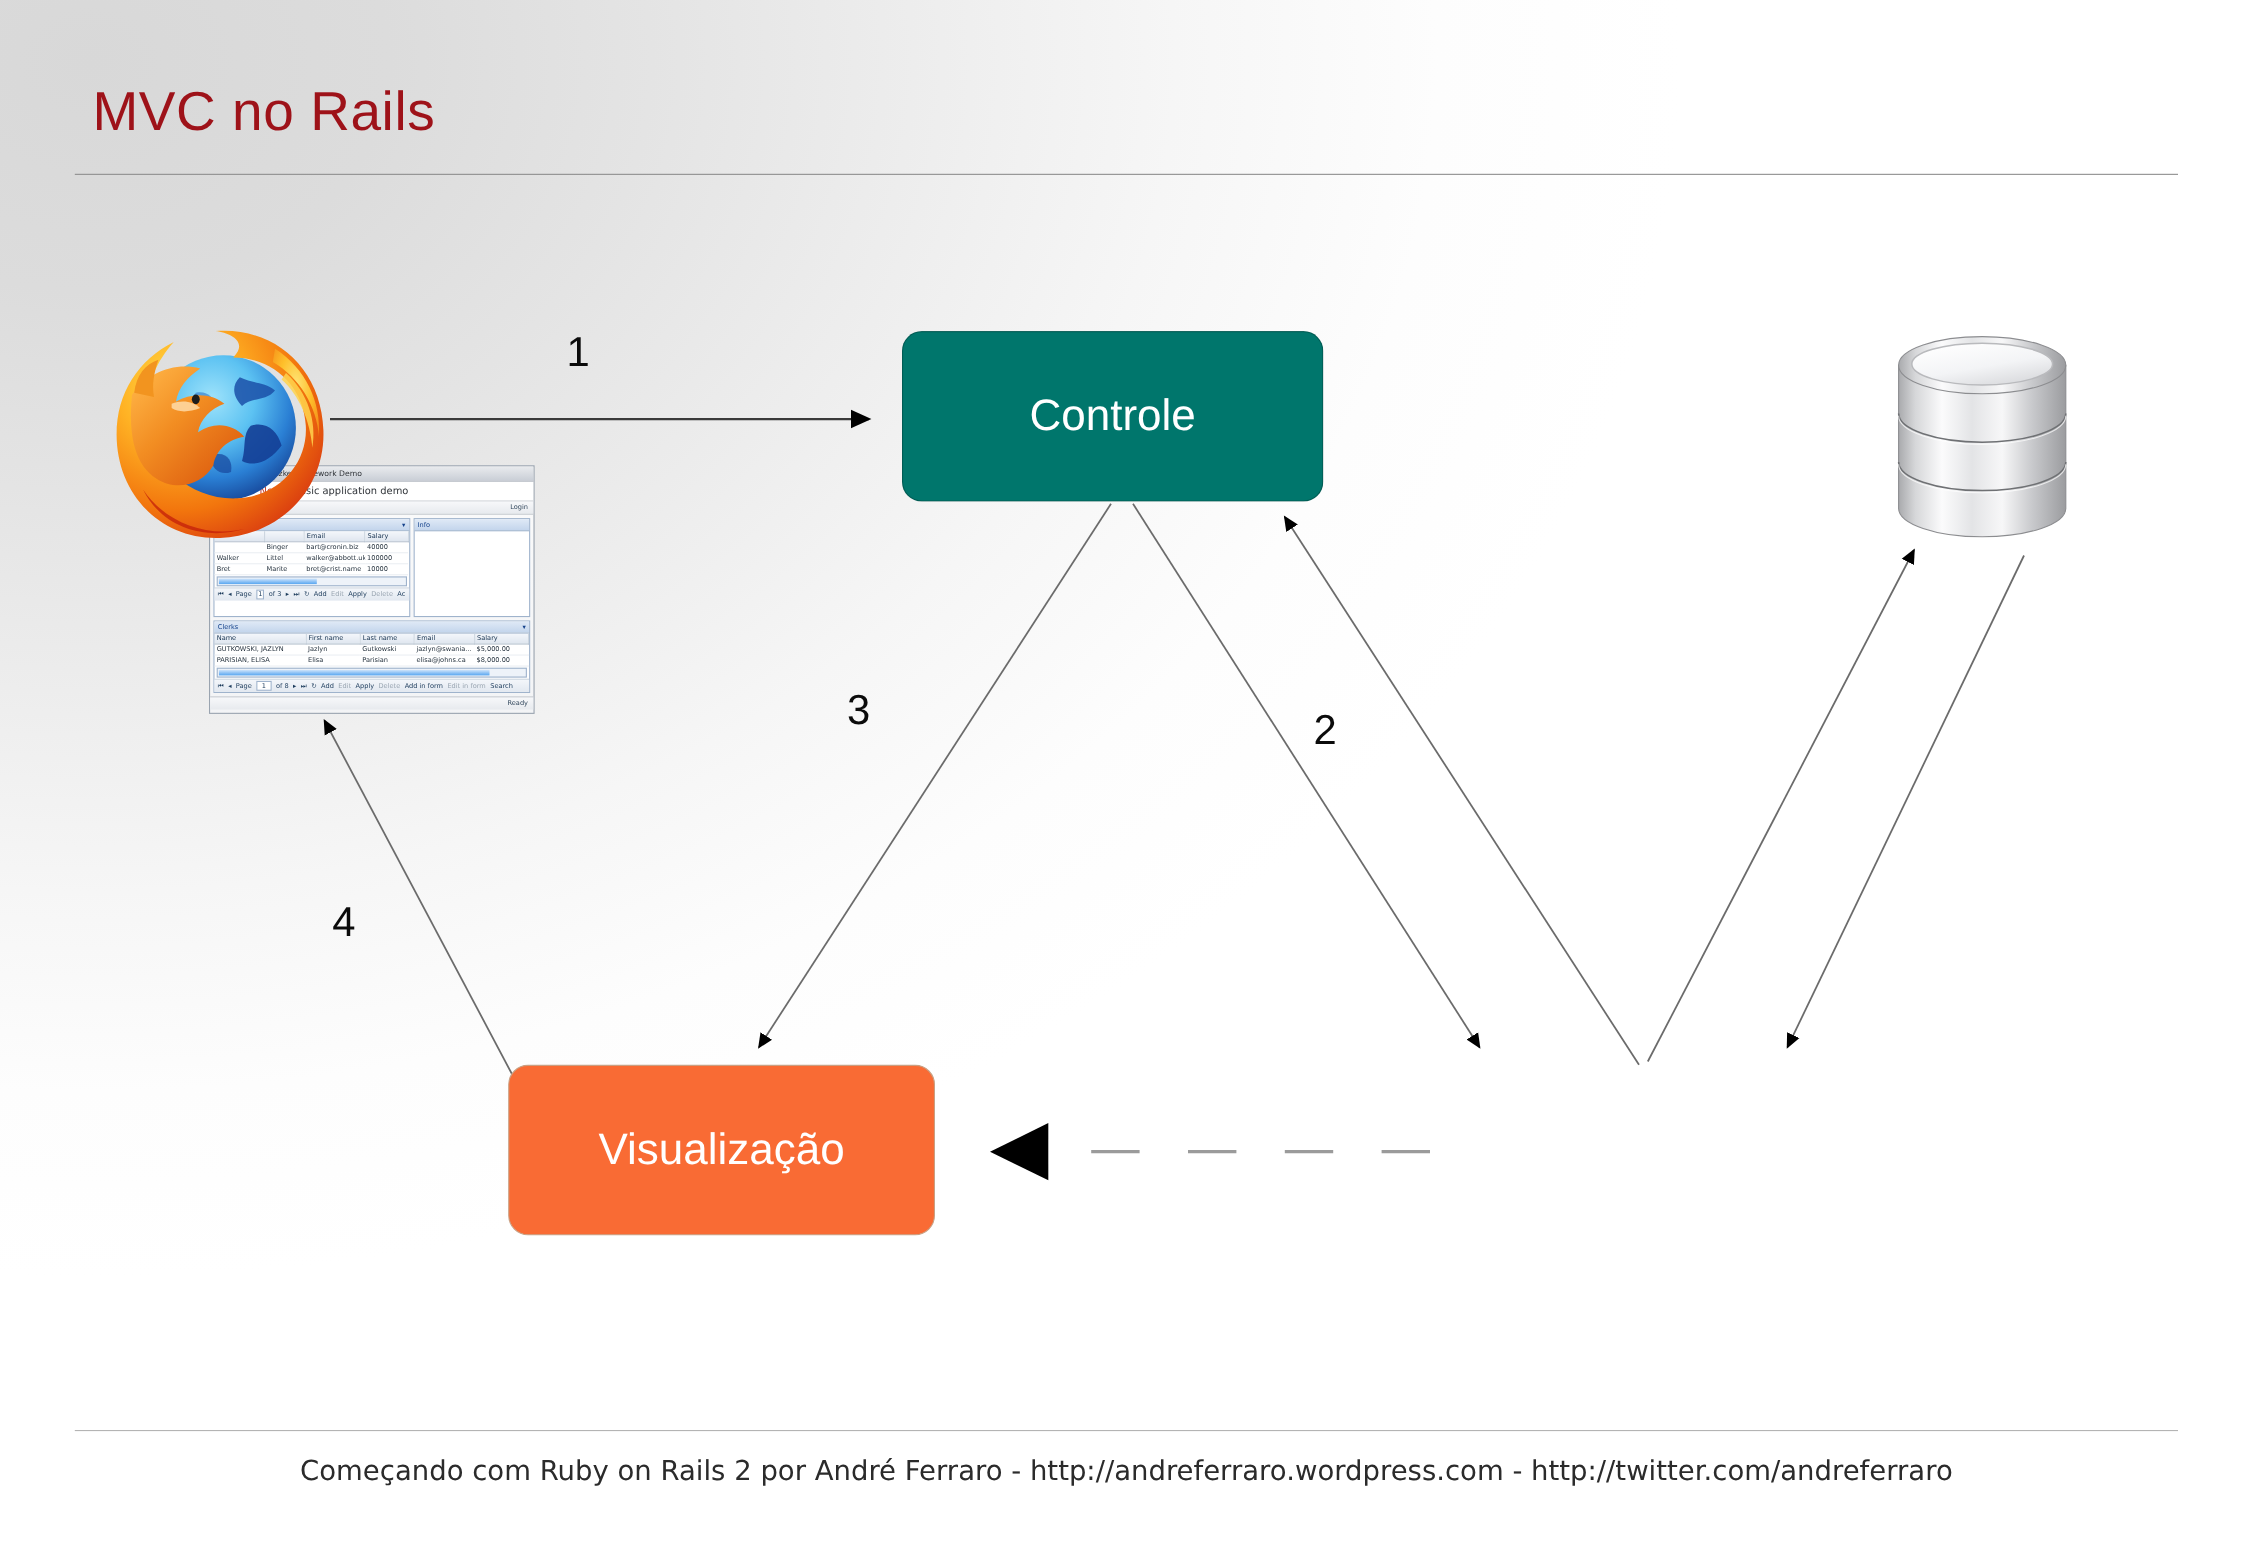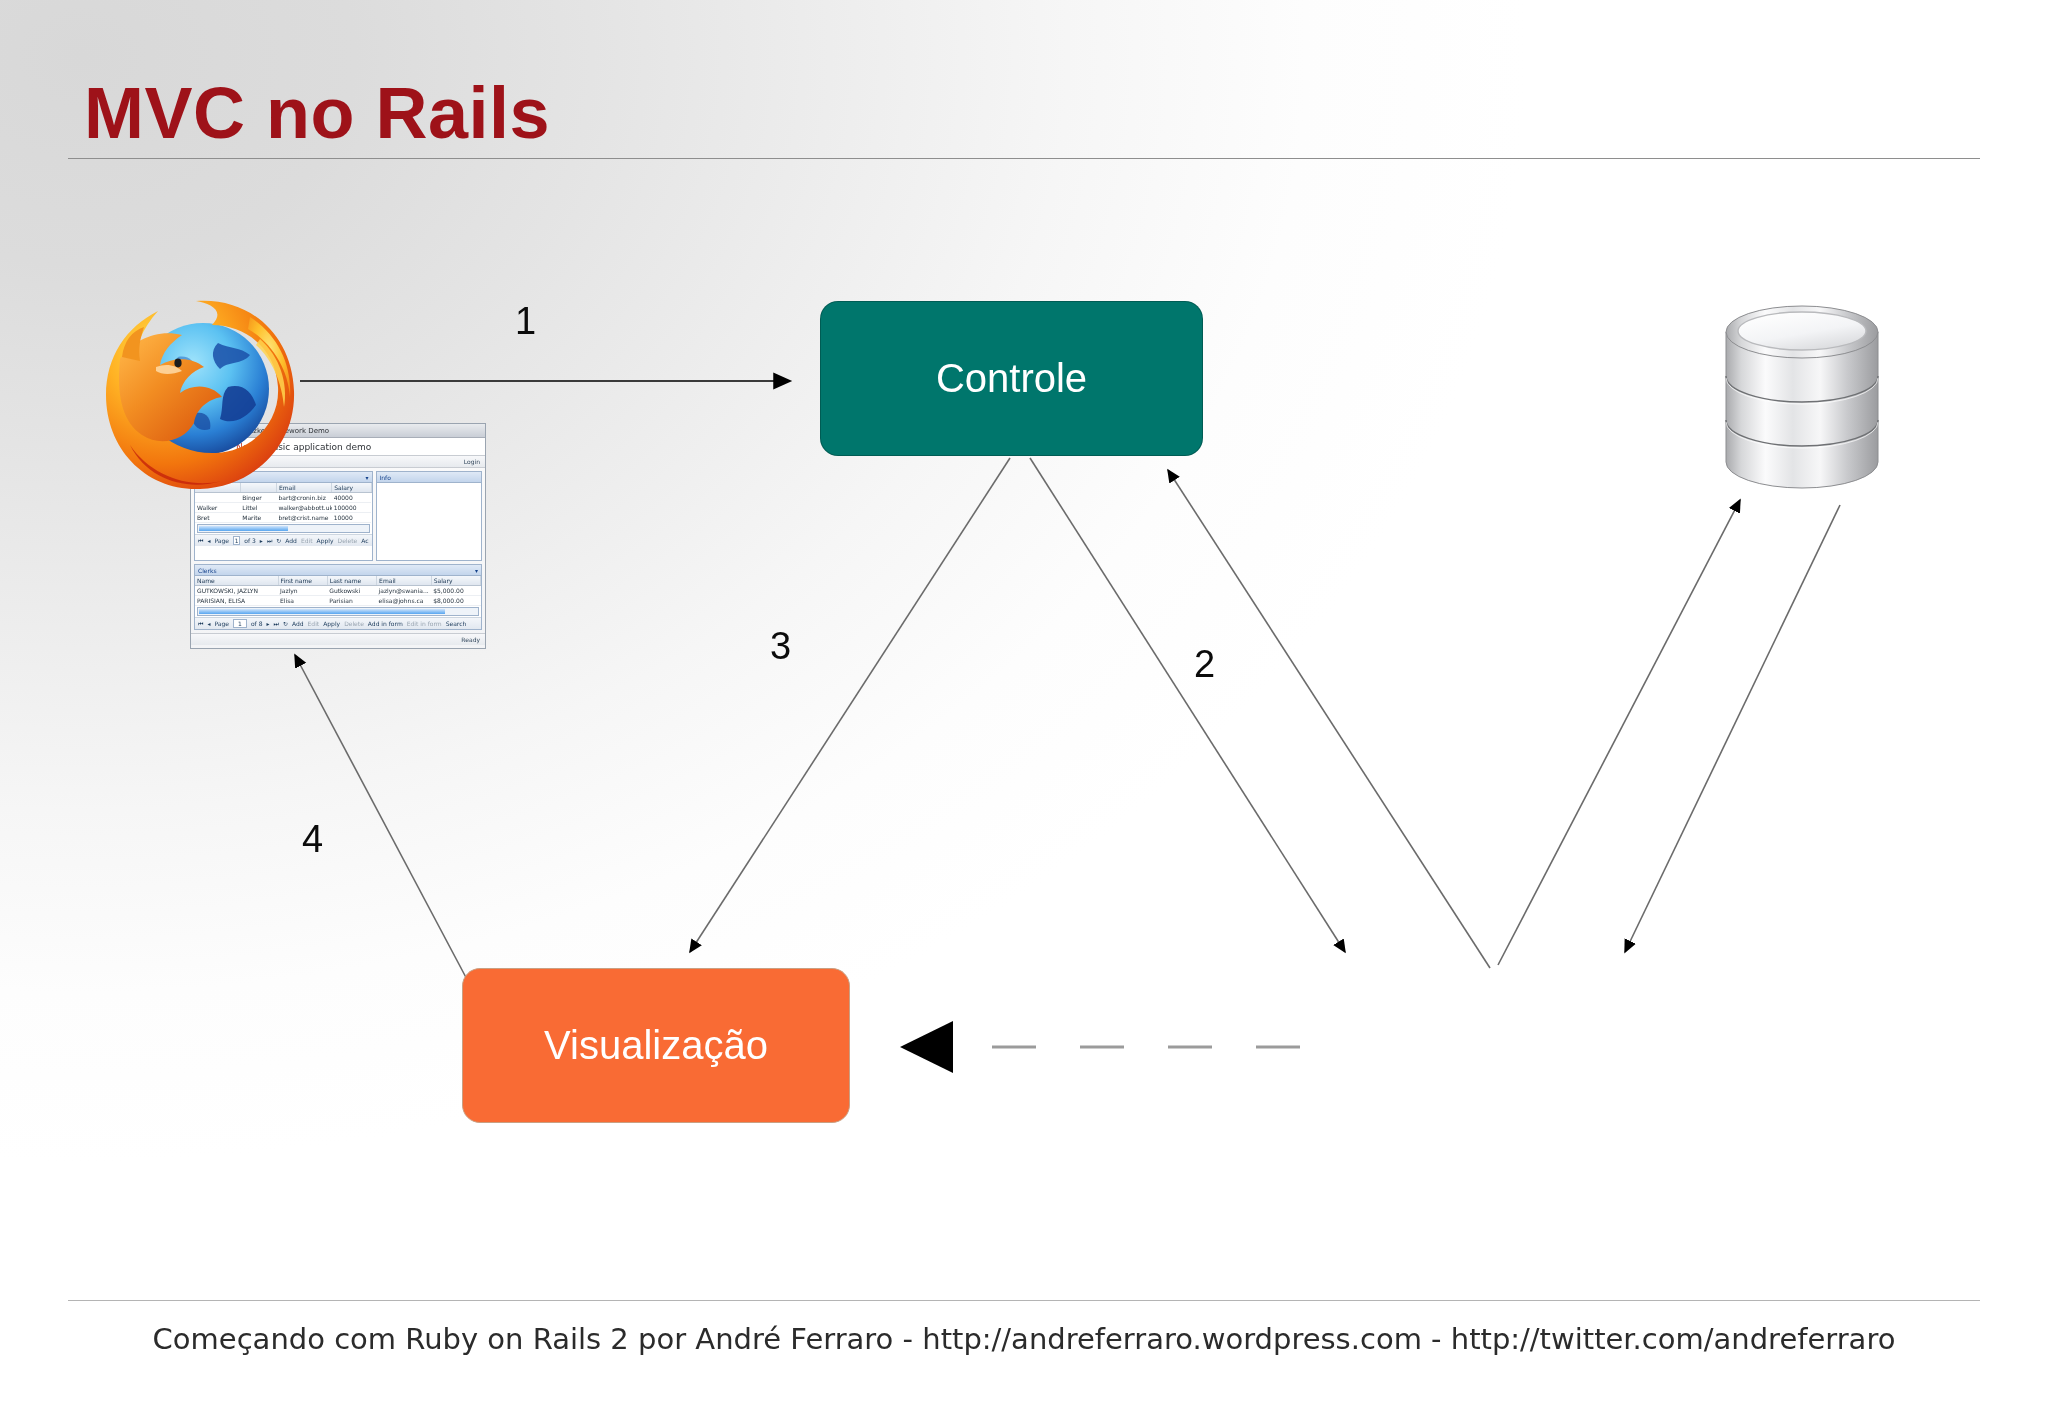--- a/index.html
+++ b/index.html
@@ -28,22 +28,22 @@
         #fdfdfd 72%,
         #ffffff 85%);
     overflow: hidden;
   }
 
   
   #title {
     position: absolute;
     left: 84px;
     top: 72px;
-    font-size: 72px;
-    font-weight: bold;
+    font-size: 50px;
+    font-weight: normal;
     color: #9e1219;
     letter-spacing: 0.5px;
     white-space: nowrap;
   }
   #title-rule {
     position: absolute;
     left: 68px;
     top: 158px;
     width: 1912px;
     height: 1px;
@@ -58,21 +58,21 @@
     width: 1912px;
     height: 1px;
     background: #b4b4b4;
   }
   #footer-text {
     position: absolute;
     left: 0;
     top: 1322px;
     width: 2048px;
     text-align: center;
-    font-size: 29px;
+    font-size: 25px;
     color: #2b2b2b;
     font-family: "DejaVu Sans", sans-serif;
     white-space: nowrap;
   }
 
   
   .node-box {
     position: absolute;
     border-radius: 18px;
     display: flex;

